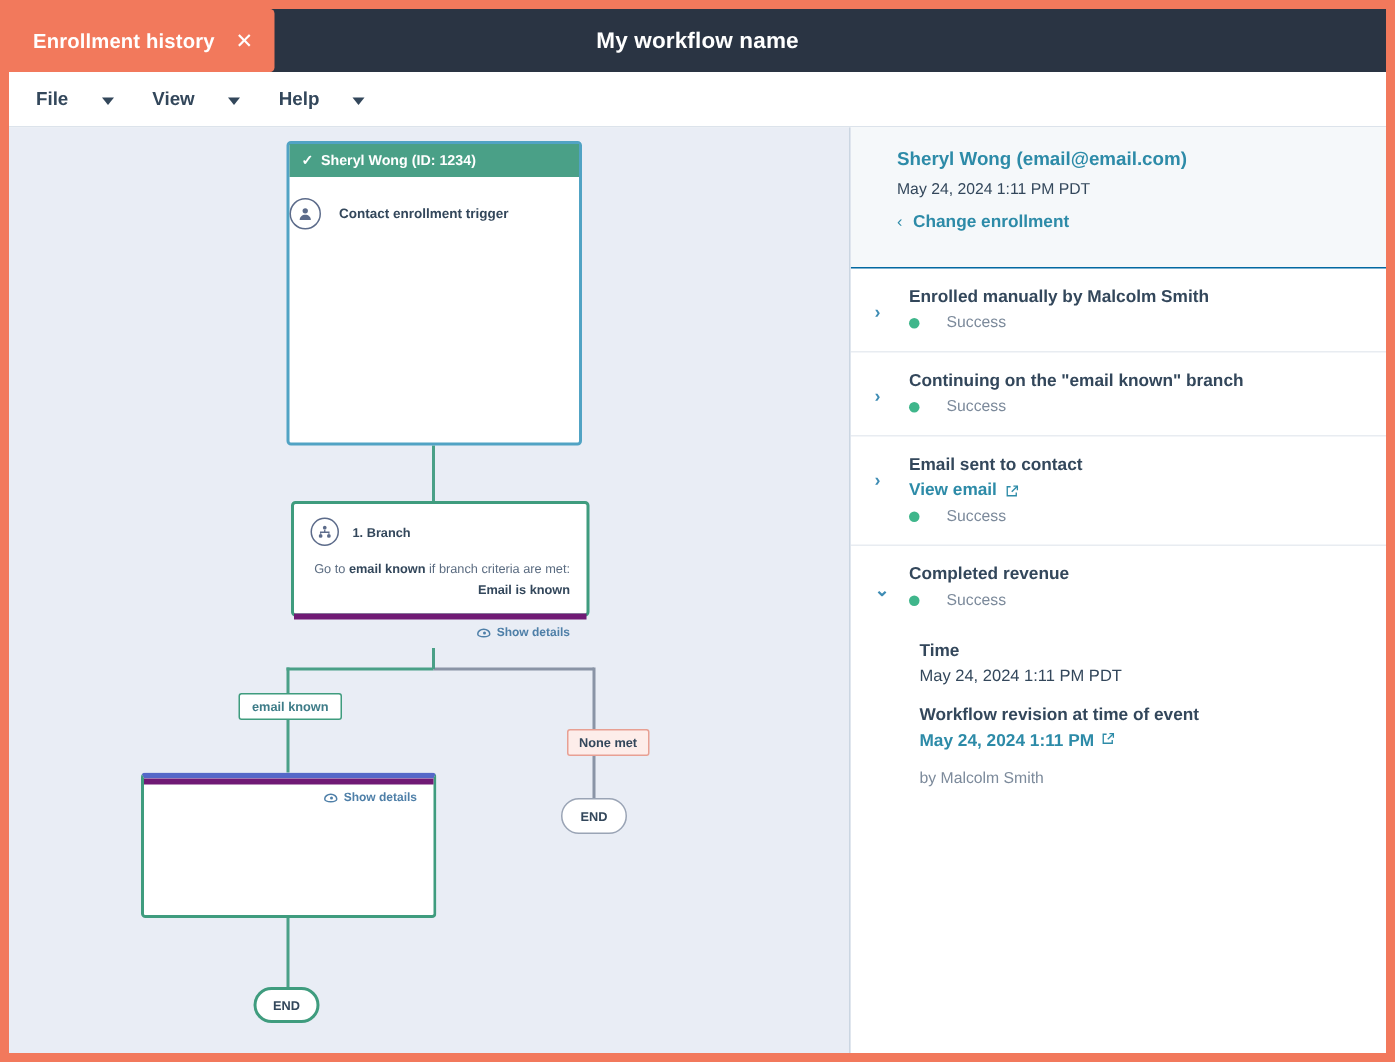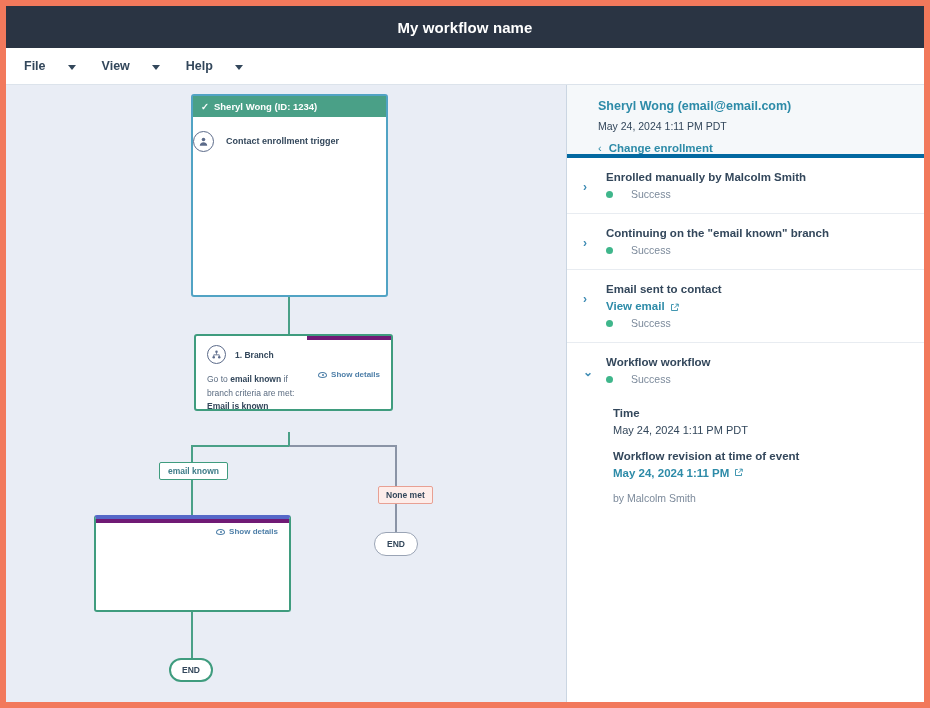--- a/index.html
+++ b/index.html
@@ -129,21 +129,21 @@
   .trigger-label {
     font-size: 9px;
     color: #33475B;
     font-weight: 700;
     padding-top: 5px;
   }
   .branch-card {
     left: 188px; top: 249px;
     width: 199px; height: 77px;
     border: 2px solid #3F9C7E;
-    display: flex; flex-direction: row;
+    display: flex; flex-direction: column; text-align: right;
   }
   .email-card {
     left: 88px; top: 430px;
     width: 197px; height: 97px;
     border: 2px solid #3F9C7E;
     border-top: 4px solid #5568C8;
     display: flex; flex-direction: column;
   }
   .card-main { flex: 1; padding: 9px 11px; }
   .card-head {
@@ -232,22 +232,22 @@
     display: flex; align-items: center; justify-content: center;
     font-size: 8.5px;
     font-weight: 700;
     color: #33475B;
   }
   .end-green { border: 2px solid #3F9C7E; }
   .end-gray { border: 1.5px solid #9AA4B5; }
   
   .panel-head {
     background: #F5F8FA;
-    padding: 14px 31px 0 31px;
-    border-bottom: 4px solid #0369a1;
+    padding: 14px 31px 24px 31px;
+    border-bottom: 1px solid #0369a1;
   }
   .panel-contact {
     font-size: 12.5px;
     font-weight: 700;
     color: #2D8BA8;
     margin-bottom: 7px;
     cursor: pointer;
   }
   .panel-date {
     font-size: 10.5px;
@@ -332,20 +332,24 @@
   }
   .ext-icon { display: inline-block; width: 9px; height: 9px; }
 </style>
 </head>
 <body>
 
 <div class="window">
 
   <div class="topbar">
     <div class="topbar-title">My workflow name</div>
+    <div class="tab">
+      <span>Enrollment history</span>
+      <span class="tab-close">✕</span>
+    </div>
   </div>
 
   <div class="menubar">
     <div class="menu-item">
       <span>File</span>
       <span class="caret"></span>
     </div>
     <div class="menu-item">
       <span>View</span>
       <span class="caret"></span>
@@ -479,21 +483,21 @@
           <div class="status">
             <span class="dot"></span>
             <span>Success</span>
           </div>
         </div>
       </div>
 
       <div class="event" style="border-bottom:none; padding-bottom:4px;">
         <div class="event-chev">⌄</div>
         <div class="event-main">
-          <div class="event-title">Workflow workflow</div>
+          <div class="event-title">Completed revenue</div>
           <div class="status">
             <span class="dot"></span>
             <span>Success</span>
           </div>
         </div>
       </div>
 
       <div class="detail-block">
         <div class="detail-h">Time</div>
         <div class="detail-v">May 24, 2024 1:11 PM PDT</div>

